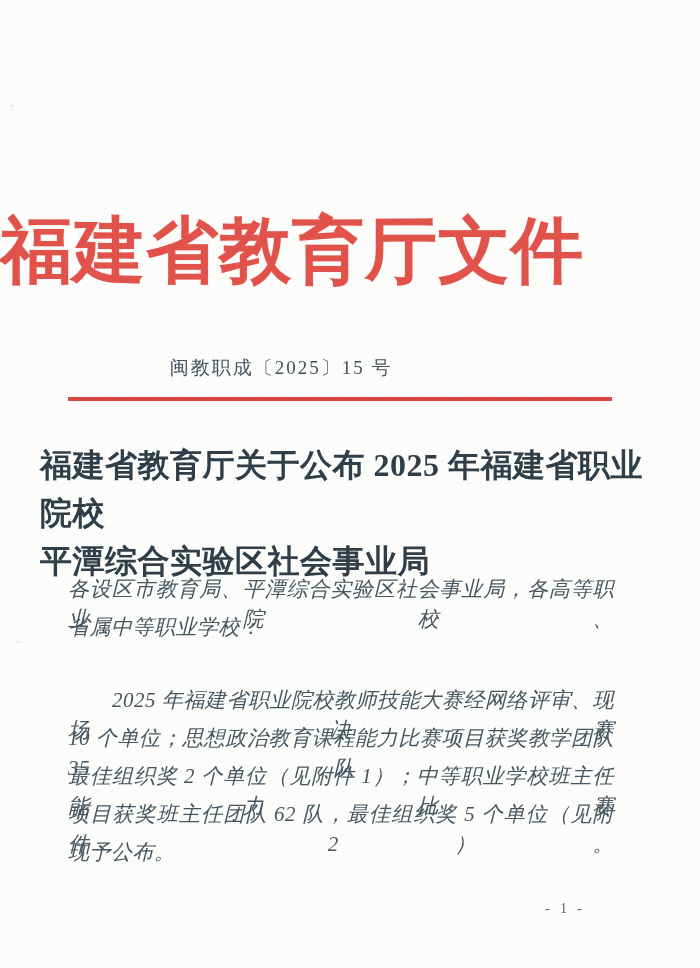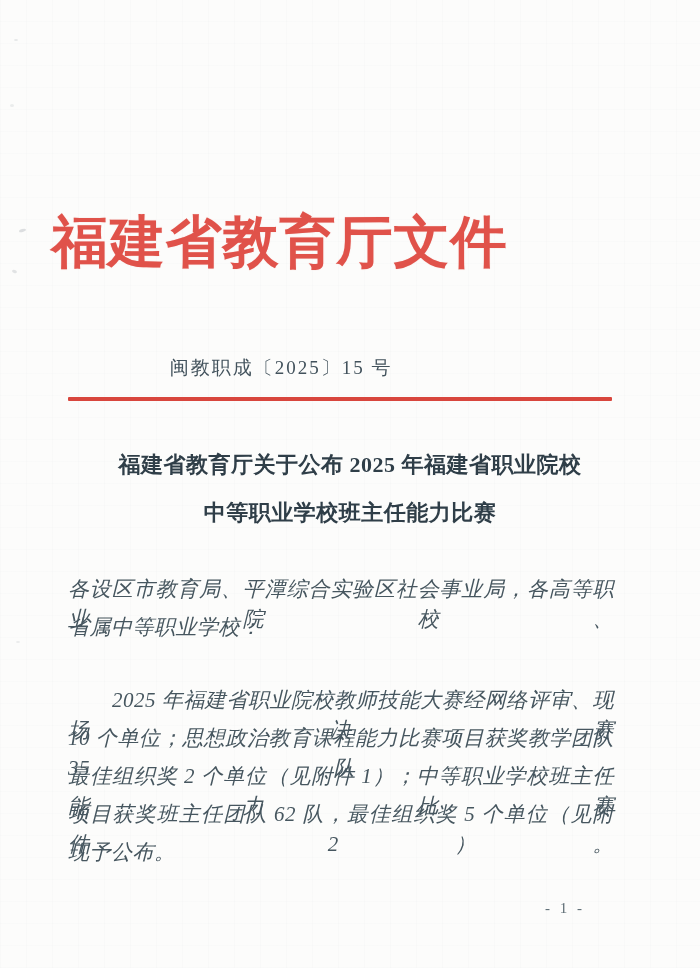--- a/index.html
+++ b/index.html
@@ -25,21 +25,21 @@
       repeating-linear-gradient(0deg, rgba(120,130,140,0.02) 0 1px, transparent 1px 22px);
     overflow: hidden;
   }
 
   .red-header {
     position: absolute;
     top: 212px;
     left: 0;
     width: 559px;
     text-align: center;
-    font-size: 56px;
+    font-size: 72px;
     font-weight: bold;
     line-height: 1.1;
     color: var(--header-red);
     letter-spacing: 1px;
     text-shadow: 0 0 1px rgba(224,82,74,0.35);
     white-space: nowrap;
   }
 
   .doc-number {
     position: absolute;
@@ -60,22 +60,22 @@
     height: 4px;
     background: var(--rule-red);
     border-radius: 1px;
   }
 
   .notice-title {
     position: absolute;
     top: 441px;
     left: 40px;
     width: 620px;
-    text-align: center;
-    font-size: 22px;
+    text-align: left;
+    font-size: 32px;
     font-weight: bold;
     color: var(--title-text);
     line-height: 48px;
     letter-spacing: 0.5px;
   }
 
   .body-text {
     position: absolute;
     top: 574px;
     left: 68px;
@@ -131,21 +131,21 @@
   <span class="speck s5"></span>
 
   <div class="red-header">福建省教育厅文件</div>
 
   <div class="doc-number">闽教职成〔2025〕15 号</div>
 
   <div class="red-rule"></div>
 
   <div class="notice-title">
     <div>福建省教育厅关于公布 2025 年福建省职业院校</div>
-    <div>中等职业学校班主任能力比赛</div>
+    <div>平潭综合实验区社会事业局</div>
   </div>
 
   <div class="body-text">
     <div class="body-line fill">各设区市教育局、平潭综合实验区社会事业局，各高等职业院校、</div>
     <div class="body-line">省属中等职业学校：</div>
     <div class="body-line fill indent">2025 年福建省职业院校教师技能大赛经网络评审、现场决赛</div>
     <div class="body-line fill">10 个单位；思想政治教育课程能力比赛项目获奖教学团队 35 队，</div>
     <div class="body-line fill">最佳组织奖 2 个单位（见附件 1）；中等职业学校班主任能力比赛</div>
     <div class="body-line fill">项目获奖班主任团队 62 队，最佳组织奖 5 个单位（见附件 2）。</div>
     <div class="body-line">现予公布。</div>

